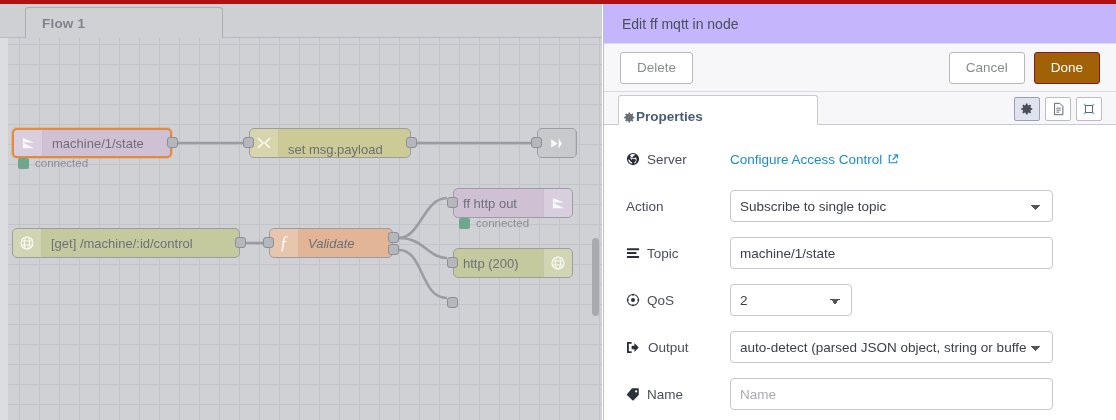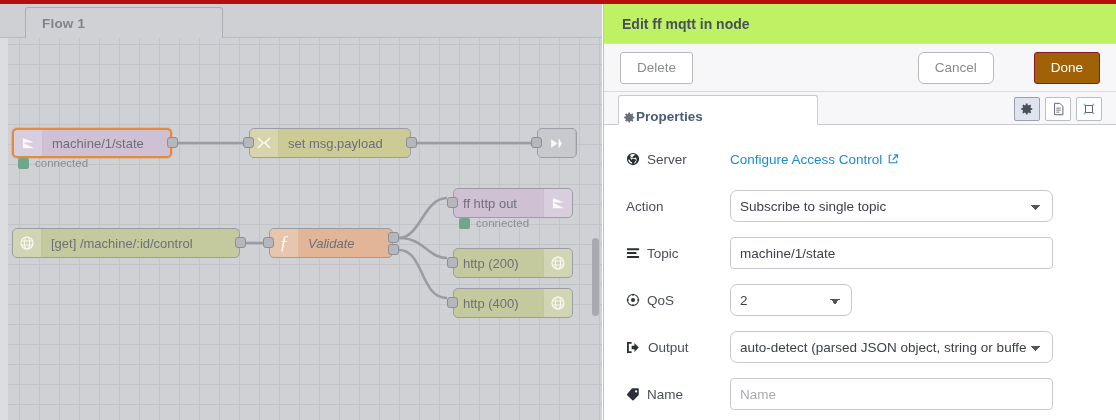--- a/index.html
+++ b/index.html
@@ -41,47 +41,47 @@
     font-size:13px; color:#6d7078; white-space:nowrap;
   }
   .node .nlabel { flex:1; padding:0 9px; overflow:hidden; }
   .node .nicon {
     width:29px; height:100%; display:flex; align-items:center; justify-content:center;
     background:rgba(255,255,255,.22); color:#f0f0f2;
   }
   .node .nicon.left { border-right:1px solid rgba(0,0,0,.07); border-radius:4px 0 0 4px; }
   .node .nicon.right{ border-left:1px solid rgba(0,0,0,.07); border-radius:0 4px 4px 0; }
   .n-mqtt   { background:#cfc0d4; }
-  .n-change { background:#ccca95; }
+  .n-change { background:#ccca95;align-items:flex-end; }
   .n-http   { background:#c5ca9e; }
   .n-func   { background:#e2b597; }
   .n-debug  { background:#b9babf; }
   .selected { border:2px solid #e08b3f; box-shadow:0 0 0 1px rgba(224,139,63,.3); }
   .port {
     position:absolute; width:11px; height:11px; background:#b6b7bd;
     border:1px solid #8d8e96; border-radius:3px;
   }
   .status { position:absolute; display:flex; align-items:center; font-size:11.5px; color:#8b8d94; }
   .status .dot { width:11px; height:11px; background:#6fa68c; border-radius:2px; margin-right:6px; }
   svg.wires { position:absolute; left:0; top:0; width:602px; height:382px; pointer-events:none; }
   svg.wires path { fill:none; stroke:#9b9ca3; stroke-width:2.6; }
 
   
   #panel {
     position:absolute; left:603px; top:4px; width:513px; height:416px;
     background:#fff; border-left:1px solid #c0c0c6;
   }
   #panel-header {
     height:40px; display:flex; align-items:center; padding-left:18px;
-    font-size:14px; font-weight:bold; color:#4a4f5a;
-    background:#bef264; border-bottom:1px solid #d9d9e0;
+    font-size:14px; font-weight:normal; color:#4a4f5a;
+    background:#c4b5fd; border-bottom:1px solid #d9d9e0;
   }
   #panel-toolbar {
     height:48px; background:#f7f7fa; border-bottom:1px solid #d9d9e0;
-    display:flex; align-items:center; padding:0 16px;gap:40px;
+    display:flex; align-items:center; padding:0 16px;
   }
   .btn {
     height:32px; padding:0 16px; font-size:13.5px;
     border:1px solid #b8b8c0; border-radius:3px; background:#fff;
     color:#888b93; cursor:pointer; font-family:inherit;
   }
   #btn-done { background:#a16207; border-color:#8f1620; color:#fff; }
   .spacer { flex:1; }
   #tabs-row {
     height:33px; background:#f7f7fa; border-bottom:1px solid #c9c9d2;
@@ -108,21 +108,21 @@
     font-size:13.5px; color:#4a4f5a;
   }
   .ctrl { width:323px; height:32px; }
   input.ctrl, select.ctrl {
     border:1px solid #c8c8d0; border-radius:4px; padding:0 9px;
     font-size:13.5px; font-family:inherit; color:#3c4049; background:#fff;
   }
   select.ctrl { appearance:none; padding-right:26px;
     background-image:linear-gradient(45deg,transparent 50%,#555 50%),linear-gradient(135deg,#555 50%,transparent 50%);
     background-position:calc(100% - 16px) 14px, calc(100% - 11px) 14px;
-    background-size:5px 5px,5px 5px; background-repeat:no-repeat;border-radius:7px; }
+    background-size:5px 5px,5px 5px; background-repeat:no-repeat; }
   select.narrow { width:122px; }
   input::placeholder { color:#aaacb4; }
   #link-access { font-size:13.5px; color:#1a8cd6; text-decoration:none; display:flex; align-items:center; gap:5px; }
   .ico { display:inline-flex; color:#2b2f37; }
 </style>
 </head>
 <body>
 
 <div id="top-bar"></div>
 
@@ -219,45 +219,35 @@
       <span class="nicon right">
         <svg width="16" height="16" viewBox="0 0 16 16" fill="none" stroke="#fff" stroke-width="1.2" opacity=".85">
           <circle cx="8" cy="8" r="6"></circle>
             <ellipse cx="8" cy="8" rx="2.6" ry="6"></ellipse>
             <path d="M2.3 6 H13.7 M2.3 10 H13.7"></path>
           </svg>
       </span>
     </div>
     <div class="port" style="left:447px; top:219px;"></div>
 
-    <div class="node n-http" style="left:453px; top:250px; width:120px;">
-      <span class="nlabel">http (400)</span>
-      <span class="nicon right">
-        <svg width="16" height="16" viewBox="0 0 16 16" fill="none" stroke="#fff" stroke-width="1.2" opacity=".85">
-          <circle cx="8" cy="8" r="6"></circle>
-            <ellipse cx="8" cy="8" rx="2.6" ry="6"></ellipse>
-            <path d="M2.3 6 H13.7 M2.3 10 H13.7"></path>
-          </svg>
-      </span>
-    </div>
     <div class="port" style="left:447px; top:259px;"></div>
 
     <div id="canvas-scrollbar"></div>
   </div>
   <div id="left-gutter"></div>
 </div>
 
 <div id="panel">
 
   <div id="panel-header">Edit ff mqtt in node</div>
 
   <div id="panel-toolbar">
     <button class="btn">Delete</button>
     <span class="spacer"></span>
-    <button class="btn" style="border-radius:6px;">Cancel</button>
+    <button class="btn" style="margin-right:9px;">Cancel</button>
     <button class="btn" id="btn-done">Done</button>
   </div>
 
   <div id="tabs-row">
     <div id="tab-properties">
       <span class="ico">
         <svg width="13" height="13" viewBox="0 0 16 16" fill="#6a6f7a">
           <path d="M8 5.2a2.8 2.8 0 100 5.6 2.8 2.8 0 000-5.6zm0 4.2a1.4 1.4 0 110-2.8 1.4 1.4 0 010 2.8z"></path>
           <path d="M14 8.9v-1.8l-1.7-.3a4.6 4.6 0 00-.5-1.2l1-1.4-1.3-1.3-1.4 1a4.6 4.6 0 00-1.2-.5L8.6 1.8H6.8l-.3 1.6a4.6 4.6 0 00-1.2.5l-1.4-1L2.6 4.2l1 1.4a4.6 4.6 0 00-.5 1.2l-1.7.3v1.8l1.7.3c.1.4.3.8.5 1.2l-1 1.4 1.3 1.3 1.4-1c.4.2.8.4 1.2.5l.3 1.6h1.8l.3-1.6c.4-.1.8-.3 1.2-.5l1.4 1 1.3-1.3-1-1.4c.2-.4.4-.8.5-1.2L14 8.9z"></path>
           </svg>

